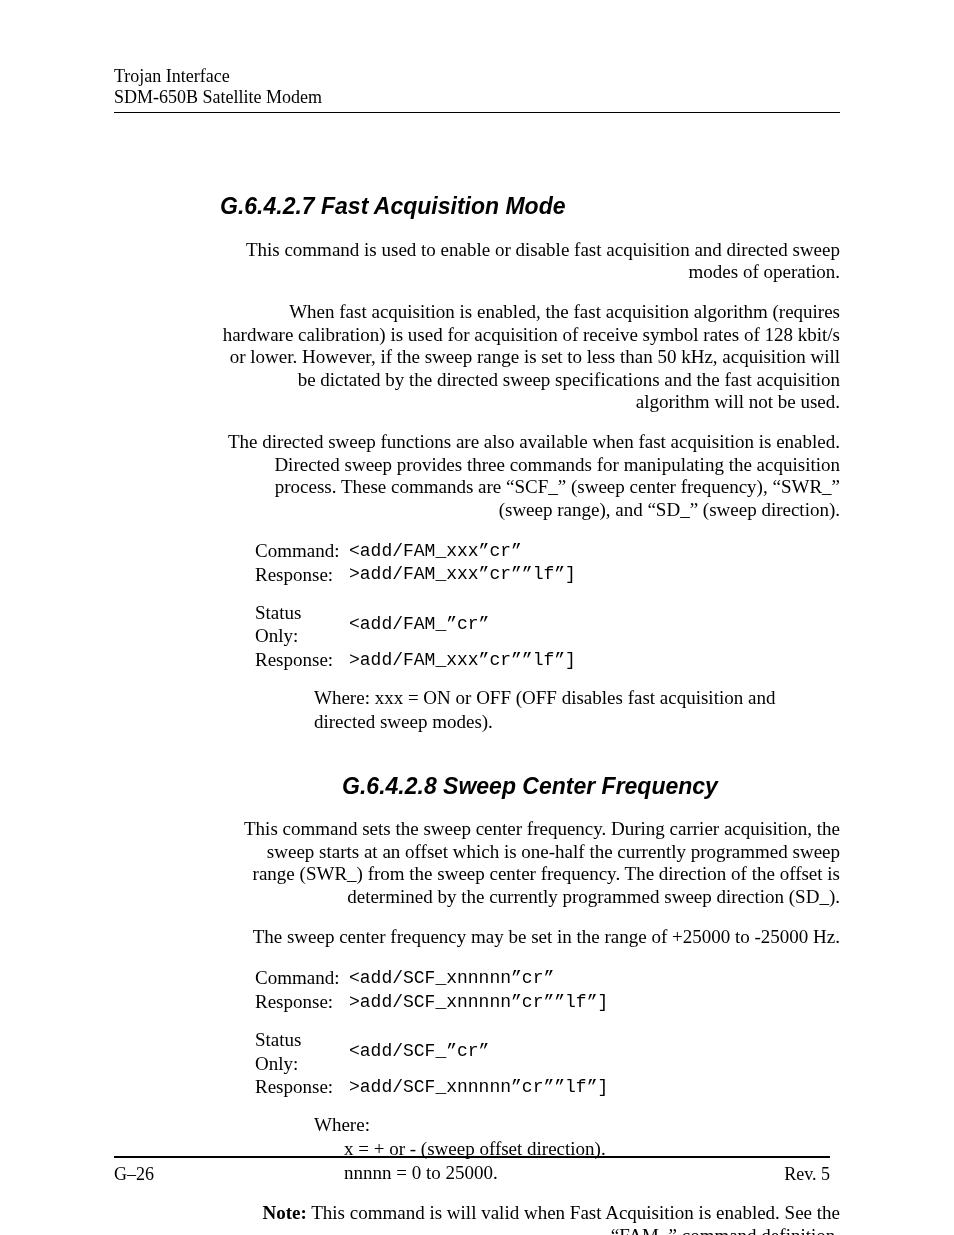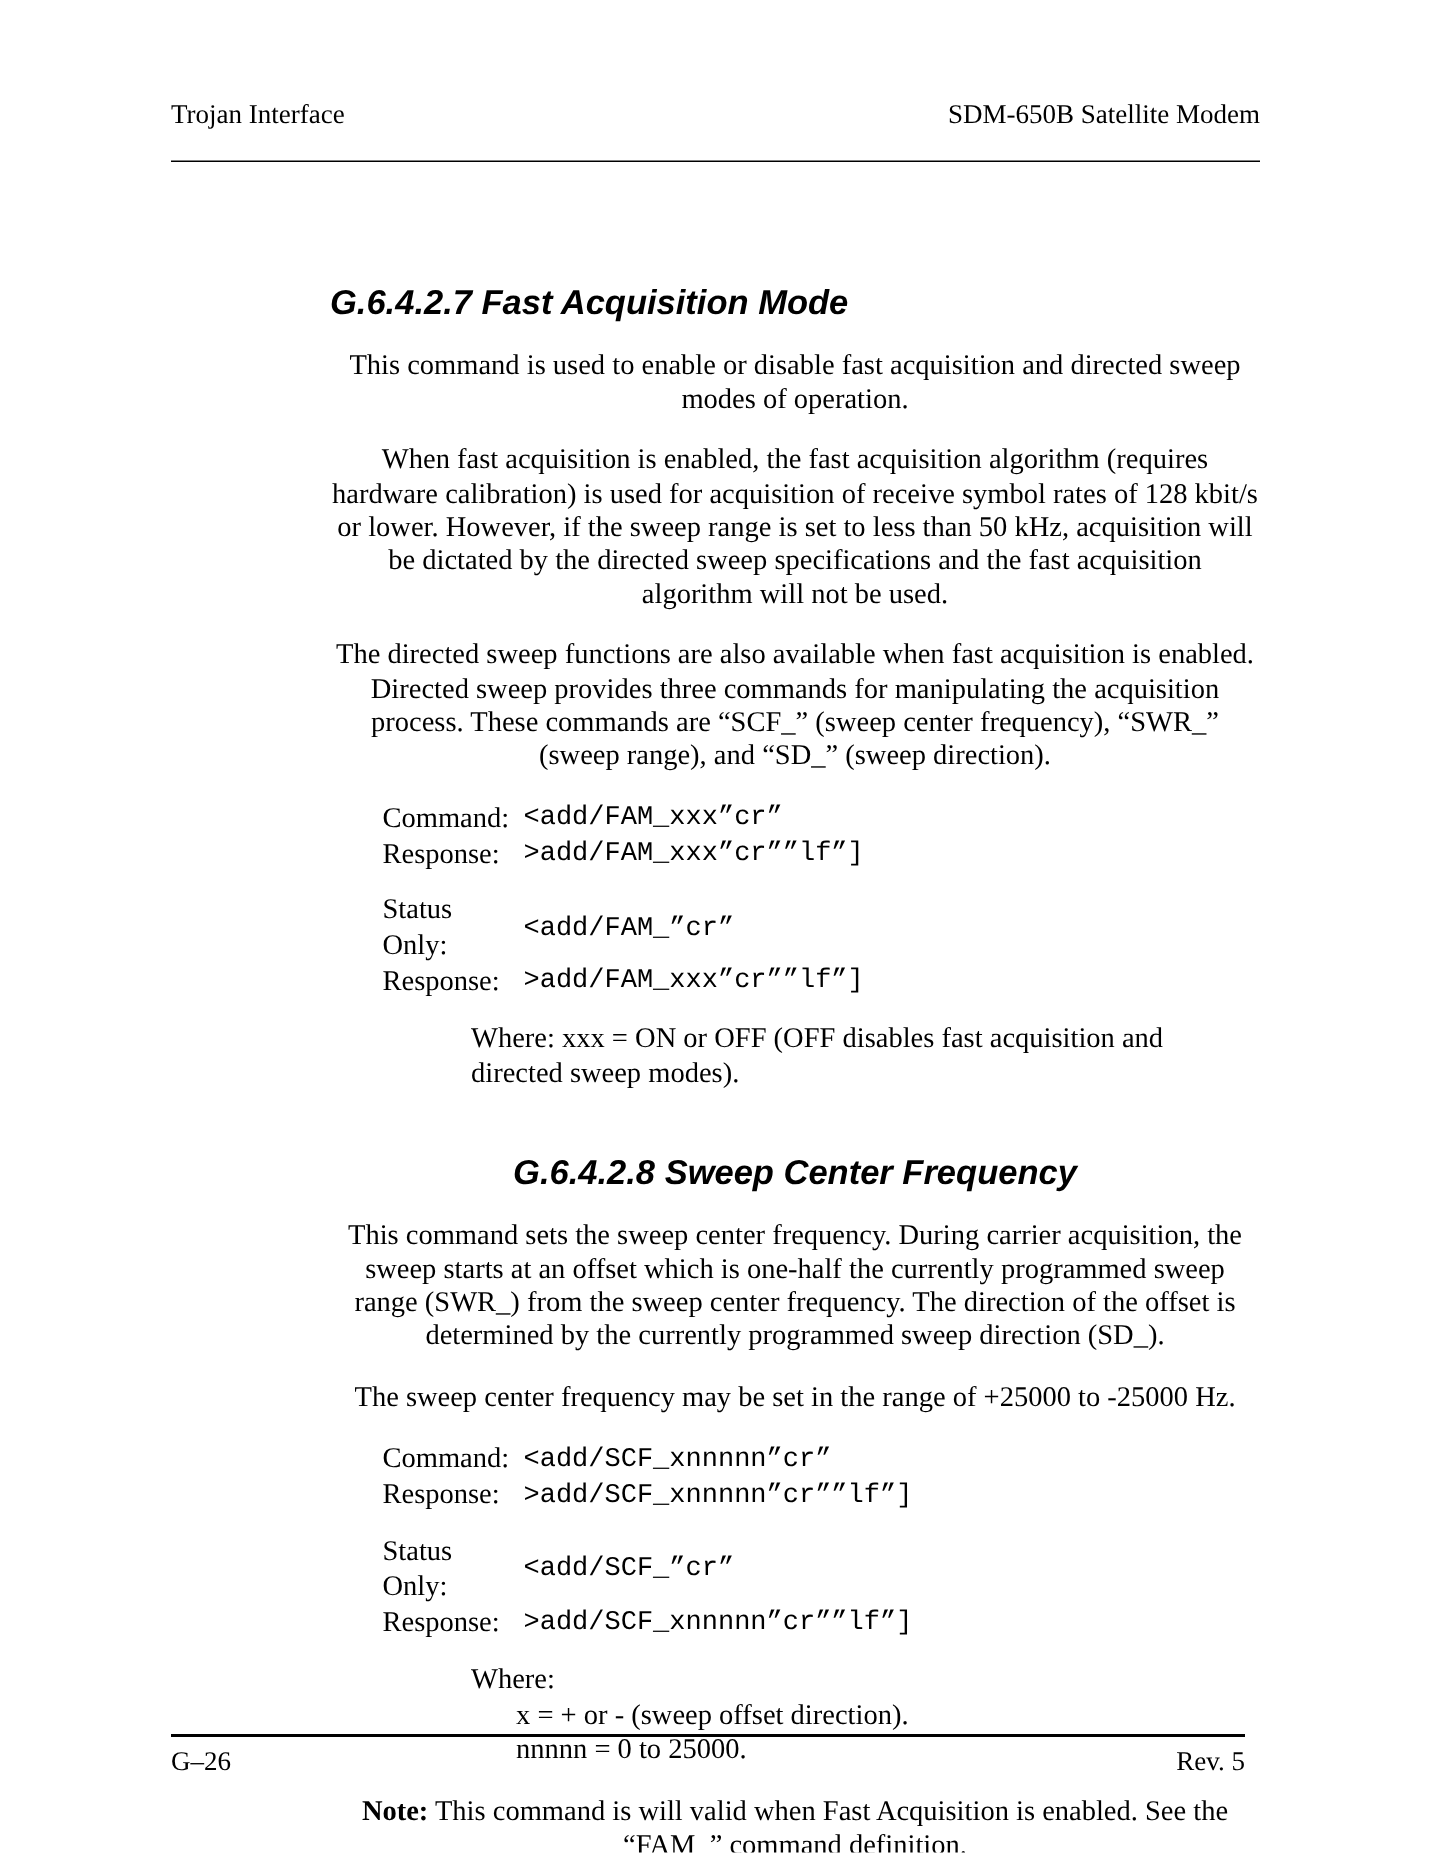--- a/index.html
+++ b/index.html
@@ -18,41 +18,42 @@
     position: relative;
     width: 954px;
     height: 1235px;
     box-sizing: border-box;
     padding: 66px 114px 0 114px;
   }
   .runhead {
     display: flex;
     justify-content: space-between;
     font-size: 18px;
-    margin-bottom: 20px;
+    margin-bottom: 4px;
+    flex-direction: column;
   }
   .rule-top {
     border-top: 1px solid #000;
     margin-top: 2px;
     margin-bottom: 80px;
   }
   .content {
     padding-left: 106px;
   }
   h2 {
     font-family: Arial, Helvetica, sans-serif;
     font-weight: bold;
     font-size: 23px;
     margin: 0 0 18px 0;
     font-style: italic;
   }
   .h2-gap { margin-top: 40px; text-align: center; }
   p {
     margin: 0 0 18px 0;
-    text-align: center;
+    text-align: right;
   }
   .cmd-block {
     margin: 0 0 14px 0;
   }
   .cmd-row {
     display: flex;
     align-items: center;
     line-height: 1.25;
     margin-left: 35px;
   }

